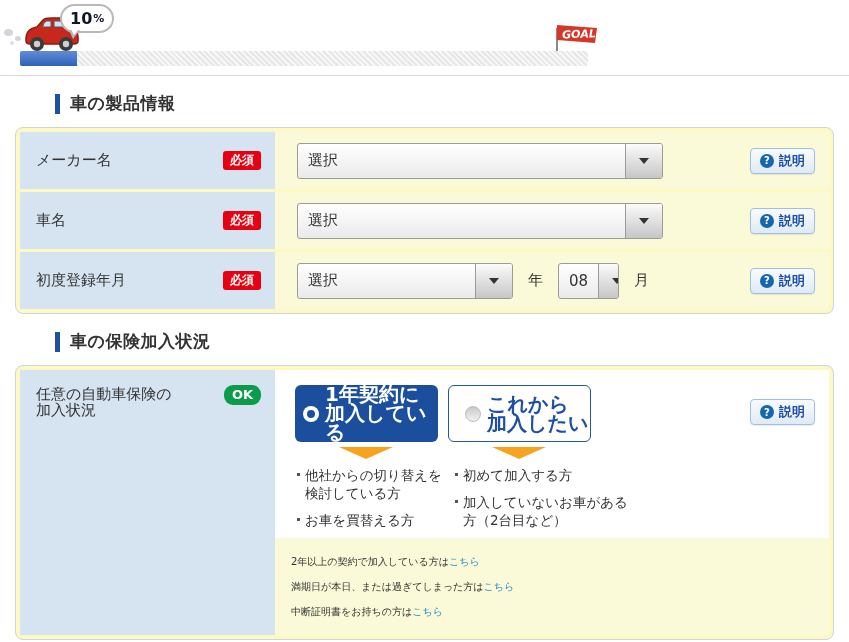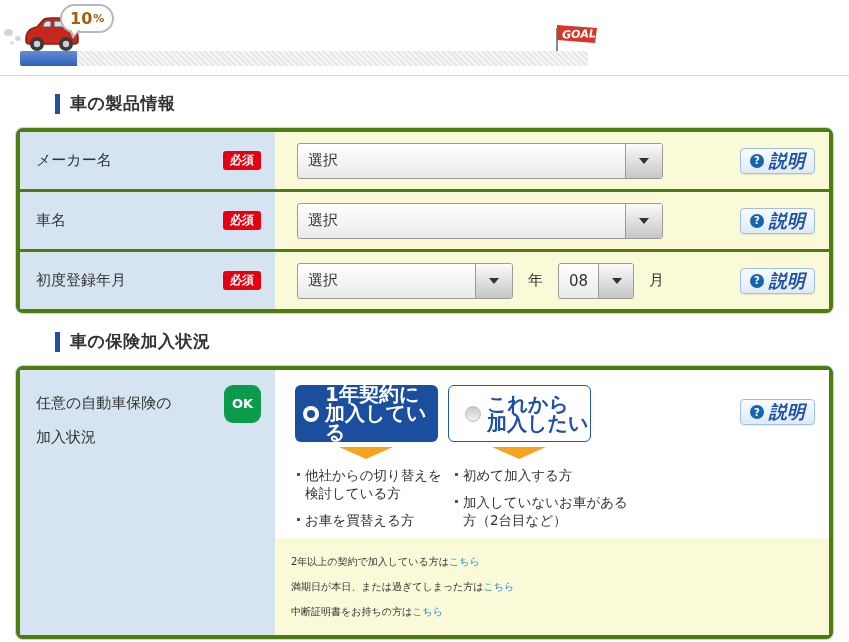--- a/index.html
+++ b/index.html
@@ -10,21 +10,21 @@
   .progress-area { position:relative; height:76px; border-bottom:1px solid #dadada; }
   .smoke { position:absolute; left:4px; top:27px; width:26px; height:20px; }
   .smoke i { position:absolute; border-radius:50%; background:#c7ccd1; opacity:.8; }
   .smoke i:nth-child(1){ width:9px; height:7px; left:0; top:2px; }
   .smoke i:nth-child(2){ width:6px; height:5px; left:11px; top:9px; }
   .smoke i:nth-child(3){ width:4px; height:4px; left:6px; top:14px; opacity:.6; }
   .car { position:absolute; left:20px; top:13px; }
   .bubble { position:absolute; left:60px; top:4px; min-width:46px; height:29px;
     background:#fff; border:2px solid #b9b9b9; border-radius:15px;
     display:flex; align-items:center; justify-content:center; padding:0 8px;
-    font-weight:bold; font-size:16px; color:#a16207; z-index:2; }
+    font-weight:bold; font-size:16px; color:#0f172a; z-index:2; }
   .bubble .pct { font-size:11px; font-weight:bold; margin-left:1px; }
   .bubble::before { content:''; position:absolute; left:7px; bottom:-8px;
     border-left:4px solid transparent; border-right:7px solid transparent;
     border-top:9px solid #b9b9b9; }
   .bubble::after { content:''; position:absolute; left:9px; bottom:-4px;
     border-left:3px solid transparent; border-right:5px solid transparent;
     border-top:6px solid #fff; }
   .goal { position:absolute; left:554px; top:23px; }
   .track { position:absolute; left:20px; top:51px; width:568px; height:15px;
     background:repeating-linear-gradient(45deg,#e7e7e7 0 2px,#f7f7f7 2px 4px);
@@ -32,57 +32,57 @@
   .fill { width:57px; height:100%; border-radius:2px 0 0 2px;
     background:linear-gradient(#628cd5,#2e62b8); }
 
   
   .sec-head { display:flex; align-items:center; margin:16px 15px 12px 15px;padding-left:40px; }
   .sec-bar { width:5px; height:20px; background:#1f51a3; margin-right:10px; }
   .sec-title { font-size:17px; font-weight:bold; color:#333; letter-spacing:.5px; }
 
   
   .panel { margin:0 15px; border:1px solid #c9d5e1; border-radius:8px;
-    background:#4d7c0f; padding:4px; }
+    background:#fef9c3; padding:4px; }
   .form-row { display:flex; height:57px; margin-bottom:3px; }
   .form-row:last-child { margin-bottom:0; }
   .row-label { width:255px; background:#d6e4f2; display:flex; align-items:center;
     padding:0 14px 0 16px; font-size:15px; flex-shrink:0; }
   .badge-req { margin-left:auto; background:#e60012; color:#fff; font-size:12px;
     font-weight:bold; padding:3px 7px; border-radius:3px; line-height:1.1; }
   .row-content { flex:1; background:#fafad8; display:flex; align-items:center;
     padding-left:22px; position:relative; }
   .unit { font-size:15px; margin:0 15px; }
 
   
   .select { display:flex; height:36px; border:1px solid #9b9b9b; border-radius:3px;
     background:linear-gradient(#ffffff,#eaeaea); cursor:pointer; overflow:hidden; }
   .select .value { flex:1; display:flex; align-items:center; padding:0 10px;
     font-size:15px; color:#333; }
   .select .btn { width:37px; border-left:1px solid #9b9b9b; flex-shrink:0;
     background:linear-gradient(#fbfbfb,#c6c6c6); display:flex; align-items:center;
     justify-content:center; }
   .select .btn::after { content:''; border-left:5px solid transparent;
     border-right:5px solid transparent; border-top:6px solid #333; }
-  .w-lg { width:366px; } .w-md { width:216px; } .w-sm { width:76px; }
+  .w-lg { width:366px; } .w-md { width:216px; } .w-sm { width:61px; }
 
   
   .help-btn { position:absolute; right:14px; top:50%; transform:translateY(-50%);
     display:inline-flex; align-items:center; gap:5px; height:26px; padding:0 9px;
     background:linear-gradient(#f8fbfe,#dfeaf6); border:1px solid #9fc0de;
     border-radius:4px; cursor:pointer; box-shadow:0 1px 1px rgba(0,0,0,.08); }
   .help-btn .qmark { width:14px; height:14px; border-radius:50%; background:#1566ad;
     color:#fff; font-size:10px; font-weight:bold; display:flex; align-items:center;
     justify-content:center; }
-  .help-btn .hlabel { font-size:18px; font-weight:bold; color:#1d50a5;font-style:italic; }
+  .help-btn .hlabel { font-size:13px; font-weight:bold; color:#1d50a5; }
 
   
   .row2 { display:flex; min-height:231px; }
   .row2-label { width:255px; background:#d6e4f2; position:relative;
-    padding:16px 14px 0 16px; font-size:15px; line-height:34px; flex-shrink:0; }
+    padding:16px 14px 0 16px; font-size:15px; line-height:16px; flex-shrink:0; }
   .row2-label .ltext { width:150px; }
   .badge-ok { position:absolute; right:14px; top:15px; background:#0c9b4b;
     color:#fff; font-size:13px; font-weight:bold; padding:2px 8px; border-radius:9px; }
   .row2-content { flex:1; background:#fff; position:relative; display:flex;
     flex-direction:column; }
   .content-top { padding:15px 0 0 20px; }
   .cards { display:flex; gap:10px; }
   .opt-card { width:143px; height:57px; border-radius:6px; display:flex;
     align-items:center; padding-left:8px; cursor:pointer; }
   .opt-card.selected { background:#1c4e9e; }

